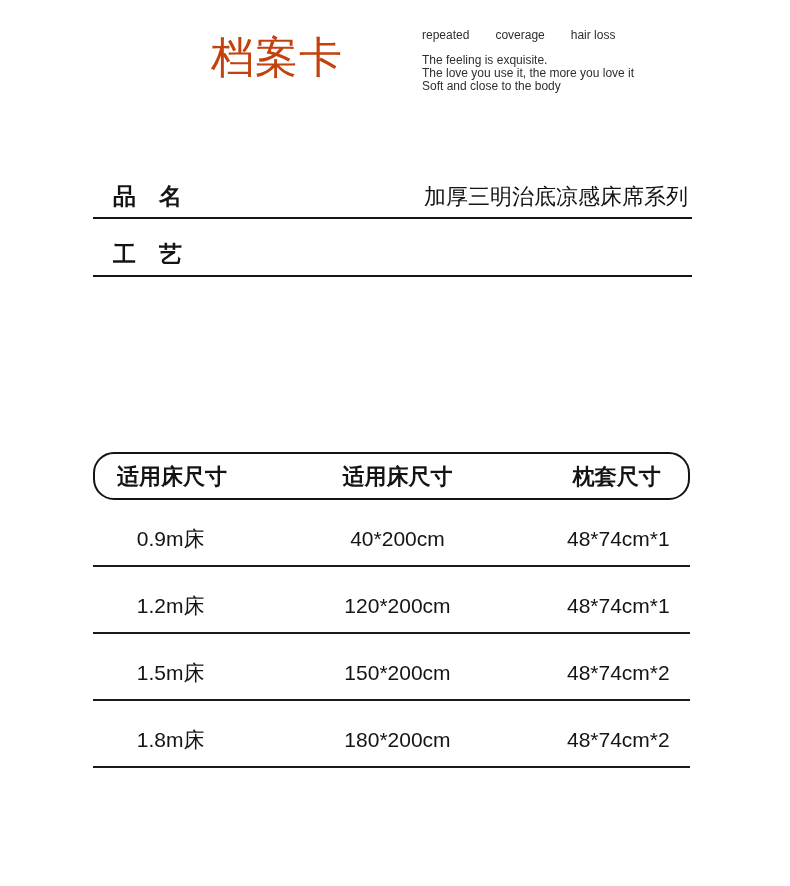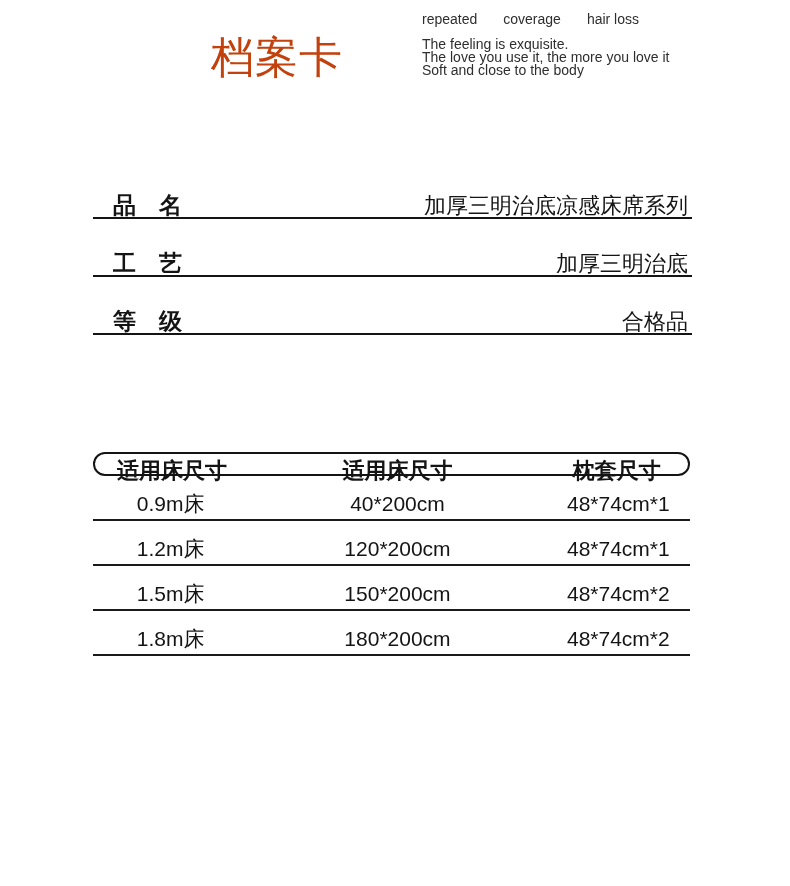--- a/index.html
+++ b/index.html
@@ -23,22 +23,22 @@
     top: 36px;
     font-size: 43px;
     font-weight: 500;
     letter-spacing: 1px;
     line-height: 1;
     color: #c2410c;
   }
   .header-right {
     position: absolute;
     left: 422px;
-    top: 13px;
-    font-size: 14px;
+    top: 29px;
+    font-size: 12px;
     color: #2e2e2e;
   }
   .tags {
     display: flex;
     gap: 26px;
     line-height: 13px;
     white-space: nowrap;
   }
   .tagline {
     margin-top: 12px;
@@ -52,20 +52,21 @@
     left: 93px;
     top: 161px;
     width: 599px;
   }
   .spec-row {
     height: 58px;
     border-bottom: 2px solid #141414;
     display: flex;
     align-items: flex-end;
     justify-content: space-between;
+    padding-bottom: 9px;
   }
   .spec-label {
     margin-left: 20px;
     font-size: 23px;
     font-weight: 700;
     line-height: 23px;
     white-space: nowrap;
   }
   .spec-value {
     font-size: 22px;
@@ -80,34 +81,34 @@
     position: absolute;
     left: 93px;
     top: 452px;
     width: 597px;
   }
   .grid3 {
     display: grid;
     grid-template-columns: 26% 50% 24%;
   }
   .pill {
-    height: 24px;
+    height: 48px;
     border: 2px solid #141414;
     border-radius: 21px;
     align-items: center;
   }
   .pill .th {
     text-align: center;
     font-size: 22px;
     font-weight: 700;
     padding-top: 2px;
     white-space: nowrap;
   }
   .trow {
-    height: 45px;
+    height: 67px;
     border-bottom: 2px solid #1a1a1a;
     align-items: center;
     padding-top: 13px;
   }
   .trow .td {
     text-align: center;
     font-size: 21px;
     font-weight: 400;
     white-space: nowrap;
   }
@@ -132,25 +133,20 @@
     </div>
   </div>
 
   <div class="specs">
     <div class="spec-row">
       <span class="spec-label">品　名</span>
       <span class="spec-value">加厚三明治底凉感床席系列</span>
     </div>
     <div class="spec-row">
       <span class="spec-label">工　艺</span>
-      <span class="spec-value">加厚三明治底</span>
-    </div>
-    <div class="spec-row">
-      <span class="spec-label">等　级</span>
-      <span class="spec-value">合格品</span>
     </div>
   </div>
 
   <div class="size-table">
     <div class="pill grid3">
       <span class="th">适用床尺寸</span>
       <span class="th">适用床尺寸</span>
       <span class="th">枕套尺寸</span>
     </div>
 

